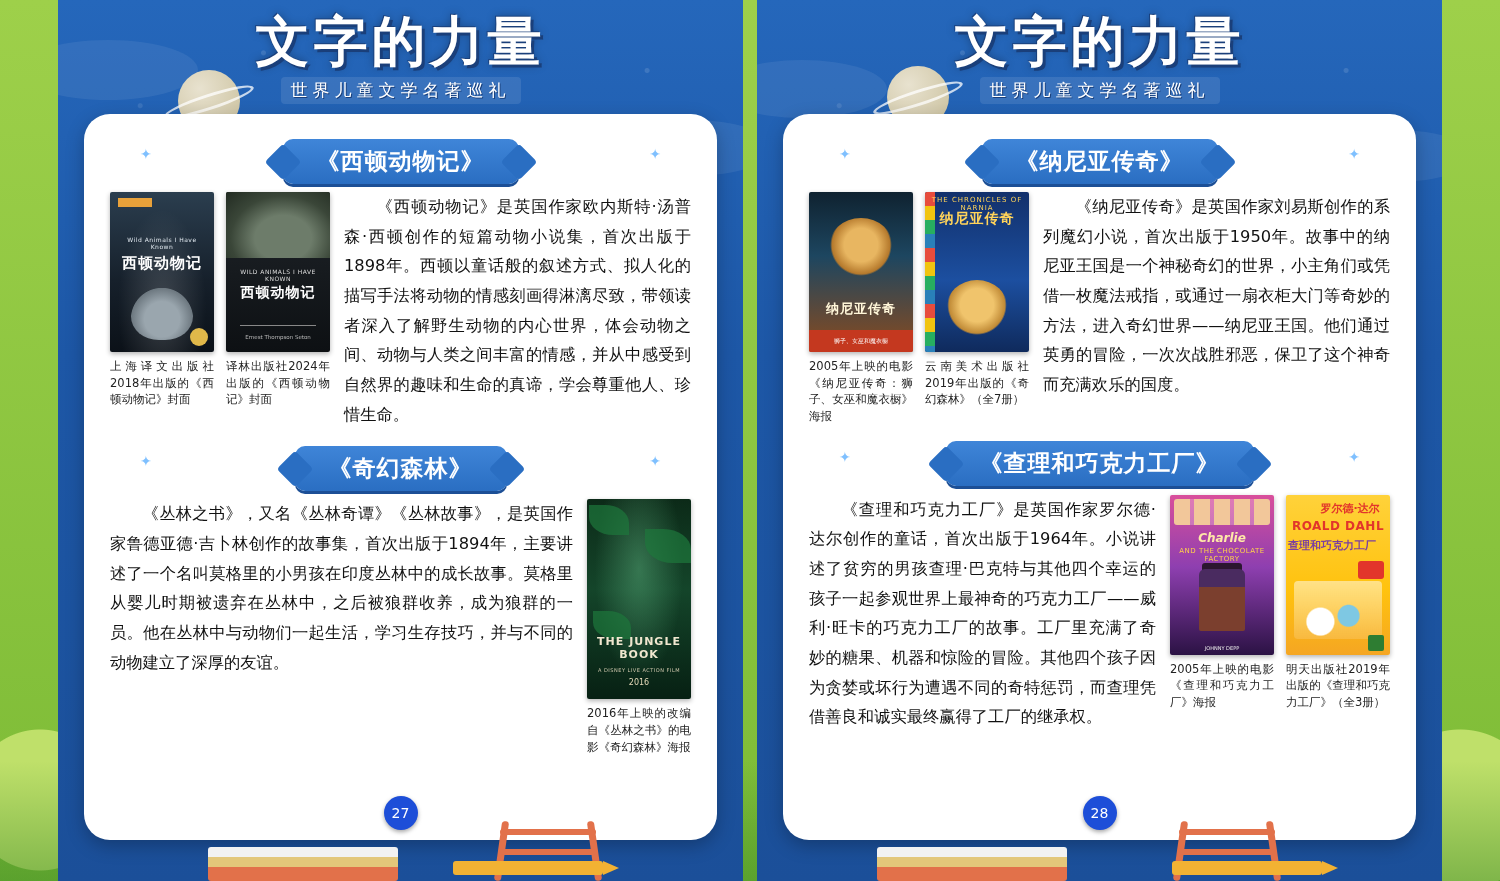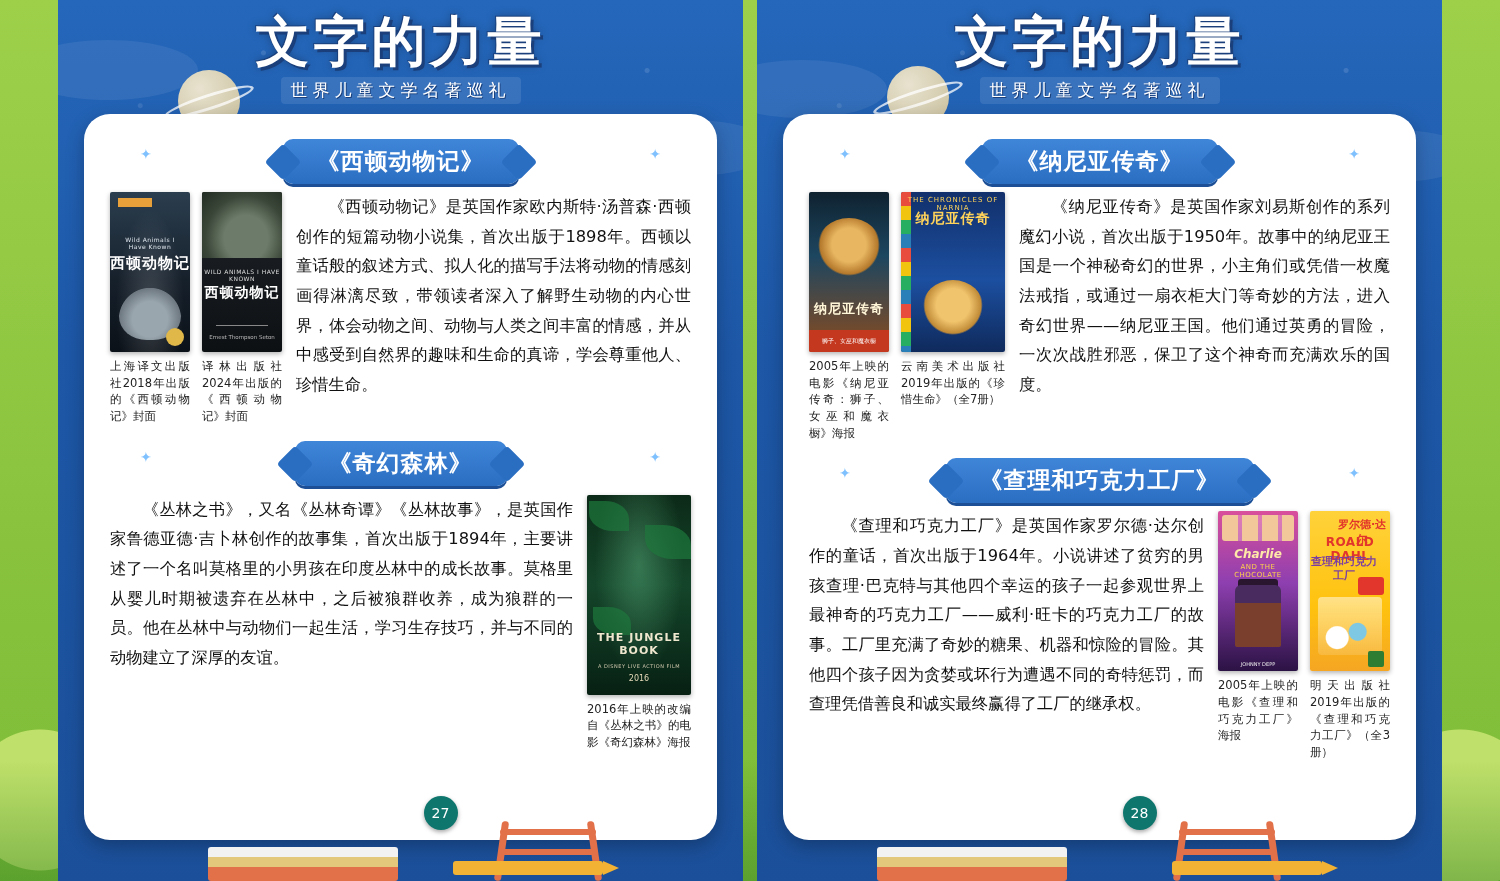--- a/index.html
+++ b/index.html
@@ -150,21 +150,21 @@
   .ribbon-deco.right { right: 30px; }
 
   .content-row {
     display: flex;
     gap: 14px;
     align-items: flex-start;
   }
   .content-row.reverse { flex-direction: row-reverse; }
 
   .figures { display:flex; gap: 12px; flex: 0 0 auto; }
-  .figure { width: 80px; }
+  .figure { width: 104px; }
   .figure.wide { width: 104px; }
   .fig-img {
     width: 100%;
     height: 160px;
     border-radius: 2px;
     box-shadow: 0 2px 5px rgba(0,0,0,.3);
     position: relative;
     overflow: hidden;
   }
   .fig-cap {
@@ -276,26 +276,25 @@
                 linear-gradient(180deg,rgba(255,255,255,.5),rgba(255,255,255,.15));border-radius:4px;}
   .cov-charlie-book .stamp{position:absolute;bottom:4px;right:6px;width:16px;height:16px;background:#2e7d32;border-radius:2px;}
 
   .page-num {
     position: absolute;
     bottom: 10px;
     left: 50%;
     transform: translateX(-50%);
     width: 34px; height: 34px;
     border-radius: 50%;
-    background: #0f766e;
+    background: #1d4ed8;
     color: #fff;
     font-size: 14px;
     display: flex; align-items: center; justify-content: center;
     box-shadow: 0 2px 4px rgba(0,0,0,.35);
-    margin-left: 40px;
   }
 
   
   .desk {
     position:absolute; left:0; bottom:0; width:100%; height:70px;
     pointer-events:none;
   }
   .book-stack{position:absolute;bottom:0;left:150px;width:190px;height:34px;
     background:linear-gradient(180deg,#f2f2f2 0 10px,#e3c77a 10px 20px,#e2714a 20px 34px);border-radius:3px;}
   .ladder{position:absolute;bottom:0;left:430px;width:120px;height:60px;}
@@ -433,21 +432,21 @@
               </div>
               <div class="fig-cap">2005年上映的电影《纳尼亚传奇：狮子、女巫和魔衣橱》海报</div>
             </div>
             <div class="figure wide">
               <div class="fig-img cov-narnia-set">
                 <div class="strip"></div>
                 <div class="top">THE CHRONICLES OF NARNIA</div>
                 <div class="cn">纳尼亚传奇</div>
                 <div class="lion"></div>
               </div>
-              <div class="fig-cap">云南美术出版社2019年出版的《珍惜生命》（全7册）</div>
+              <div class="fig-cap">云南美术出版社2019年出版的《奇幻森林》（全7册）</div>
             </div>
           </div>
           <div class="body-text">《纳尼亚传奇》是英国作家刘易斯创作的系列魔幻小说，首次出版于1950年。故事中的纳尼亚王国是一个神秘奇幻的世界，小主角们或凭借一枚魔法戒指，或通过一扇衣柜大门等奇妙的方法，进入奇幻世界——纳尼亚王国。他们通过英勇的冒险，一次次战胜邪恶，保卫了这个神奇而充满欢乐的国度。</div>
         </div>
       </div>
 
       <div class="section" style="margin-top:14px;">
         <div class="ribbon-wrap">
           <span class="ribbon-deco left">✦</span>
           <div class="ribbon">《查理和巧克力工厂》</div>

